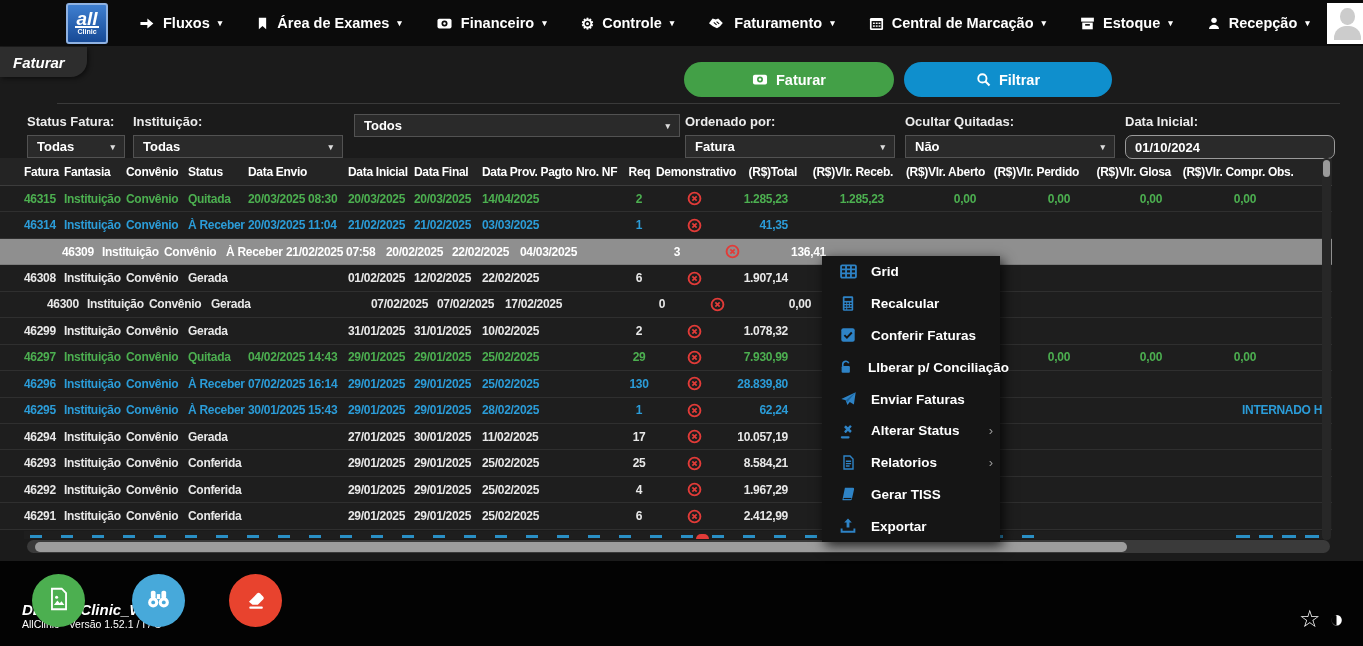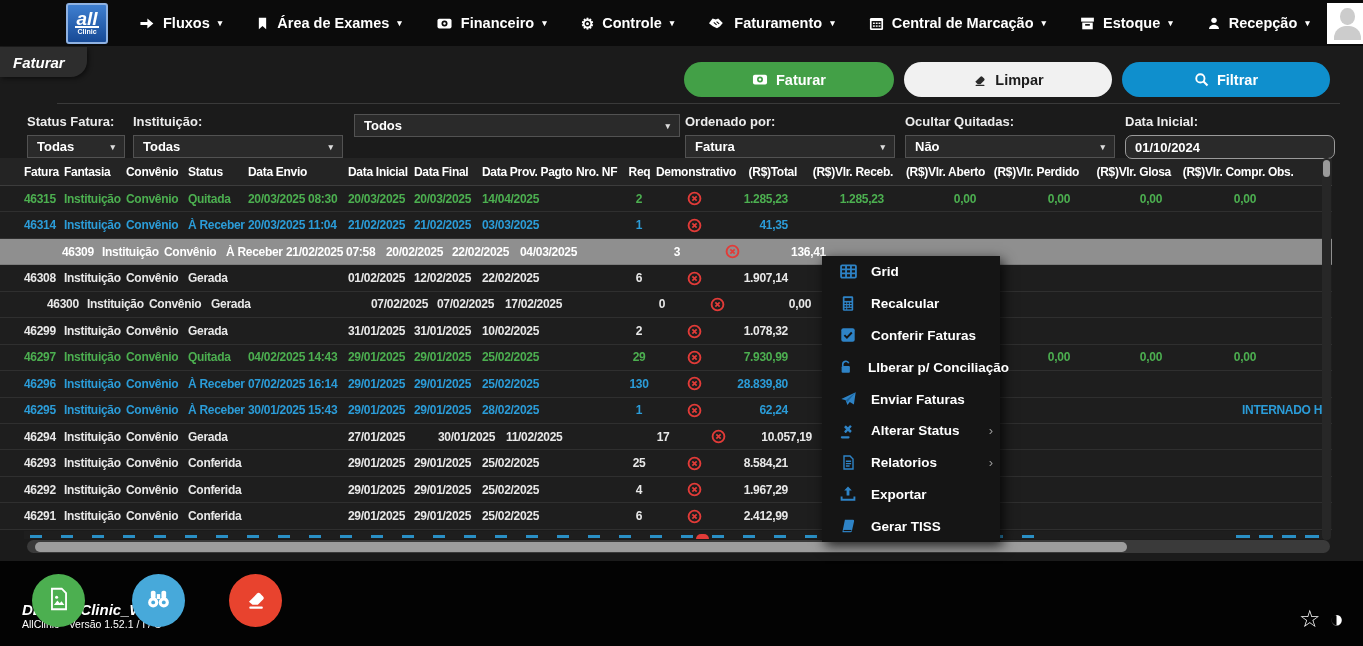--- a/index.html
+++ b/index.html
@@ -205,29 +205,20 @@
   <div class="actions">
     <button class="btn btn-green">
       <span class="nav-ic">
           <svg viewBox="0 0 16 16" width="16" height="15">
             <rect x="0.5" y="2.8" width="15" height="10.4" rx="2" fill="#fff"></rect>
             <circle cx="8" cy="8" r="3.2" fill="#43a047"></circle>
             <circle cx="8" cy="8" r="1.3" fill="#fff"></circle>
           </svg>
         </span>
       <span>Faturar</span>
-    </button>
-    <button class="btn btn-white">
-      <span class="nav-ic">
-          <svg viewBox="0 0 16 16" width="15" height="15">
-            <path d="M3.5 10.5l5.5-5.5a1.4 1.4 0 0 1 2 0l2 2a1.4 1.4 0 0 1 0 2l-4 4H6.2z" fill="#2b2b2b"></path>
-            <rect x="3.8" y="13.6" width="9.5" height="1.4" rx="0.7" fill="#2b2b2b"></rect>
-          </svg>
-        </span>
-      <span>Limpar</span>
     </button>
     <button class="btn btn-blue">
       <span class="nav-ic">
           <svg viewBox="0 0 16 16" width="15" height="15">
             <circle cx="6.8" cy="6.8" r="4.4" fill="none" stroke="#fff" stroke-width="2"></circle>
             <path d="M10.2 10.2L14.4 14.4" stroke="#fff" stroke-width="2.2"></path>
           </svg>
         </span>
       <span>Filtrar</span>
     </button>
@@ -524,21 +515,21 @@
         <span class="td td-money" style="width: 94px; text-align: right;"></span>
         <span class="td" style="width: 50px; overflow: visible; text-indent: -26px;">INTERNADO HO</span>
       </div>
       <div class="tr c-white">
         <span class="td" style="width: 40px;">46294</span>
         <span class="td" style="width: 62px;">Instituição</span>
         <span class="td" style="width: 62px;">Convênio</span>
         <span class="td" style="width: 60px;">Gerada</span>
         <span class="td" style="width: 100px;"></span>
         <span class="td" style="width: 66px;">27/01/2025</span>
-        <span class="td" style="width: 68px; margin-left: 24px;">30/01/2025</span>
+        <span class="td" style="width: 68px;">30/01/2025</span>
         <span class="td" style="width: 94px;">11/02/2025</span>
         <span class="td" style="width: 50px;"></span>
         <span class="td" style="width: 30px; text-align: center;">17</span>
         <span class="td" style="width: 80px; text-align: center;"><span class="xic">
             <svg viewBox="0 0 16 16" width="15" height="15">
               <circle cx="8" cy="8" r="6.3" fill="none" stroke="#e23b38" stroke-width="2"></circle>
               <path d="M5.7 5.7l4.6 4.6M10.3 5.7l-4.6 4.6" stroke="#e23b38" stroke-width="1.8"></path>
             </svg>
           </span></span>
         <span class="td td-money" style="width: 64px; text-align: right;">10.057,19</span>
@@ -720,34 +711,34 @@
               <path d="M5.2 6.6h5.6M5.2 9.2h5.6M5.2 11.8h4"></path>
             </g>
           </svg>
         </span>
         <span class="clabel">Relatorios</span>
         <span class="sub">›</span>
       </div>
       <div class="citem">
         <span class="cic">
           <svg viewBox="0 0 16 16" width="16" height="16">
+            <path d="M2.4 13.9L4.9 1.8h8a1.2 1.2 0 0 1 1.2 1.4L11.9 13a1.6 1.6 0 0 1-1.6 1.3H3.3a0.9 0.9 0 0 1-.9-.4z" fill="#2e83c6"></path>
+            <path d="M3.6 12.5h7.8" stroke="#151515" stroke-width="1.1"></path>
+          </svg>
+        </span>
+        <span class="clabel">Gerar TISS</span>
+      </div>
+      <div class="citem">
+        <span class="cic">
+          <svg viewBox="0 0 16 16" width="16" height="16">
             <path d="M8 0.6l3.8 4H9.4v4.8H6.6V4.6H4.2z" fill="#2e83c6"></path>
             <path d="M1.6 10.4v3.4h12.8v-3.4" fill="none" stroke="#2e83c6" stroke-width="1.9"></path>
           </svg>
         </span>
         <span class="clabel">Exportar</span>
-      </div>
-      <div class="citem">
-        <span class="cic">
-          <svg viewBox="0 0 16 16" width="16" height="16">
-            <path d="M2.4 13.9L4.9 1.8h8a1.2 1.2 0 0 1 1.2 1.4L11.9 13a1.6 1.6 0 0 1-1.6 1.3H3.3a0.9 0.9 0 0 1-.9-.4z" fill="#2e83c6"></path>
-            <path d="M3.6 12.5h7.8" stroke="#151515" stroke-width="1.1"></path>
-          </svg>
-        </span>
-        <span class="clabel">Gerar TISS</span>
       </div>
     </div>
 
   <div class="footer"></div>
   <div class="vtext">
     <div class="v1">DEV_AllClinic_Web</div>
     <div class="v2">AllClinic - Versão 1.52.1 / I / O</div>
   </div>
   <button class="fab fab-green">
     <span><svg viewBox="0 0 24 24" width="26" height="26">

